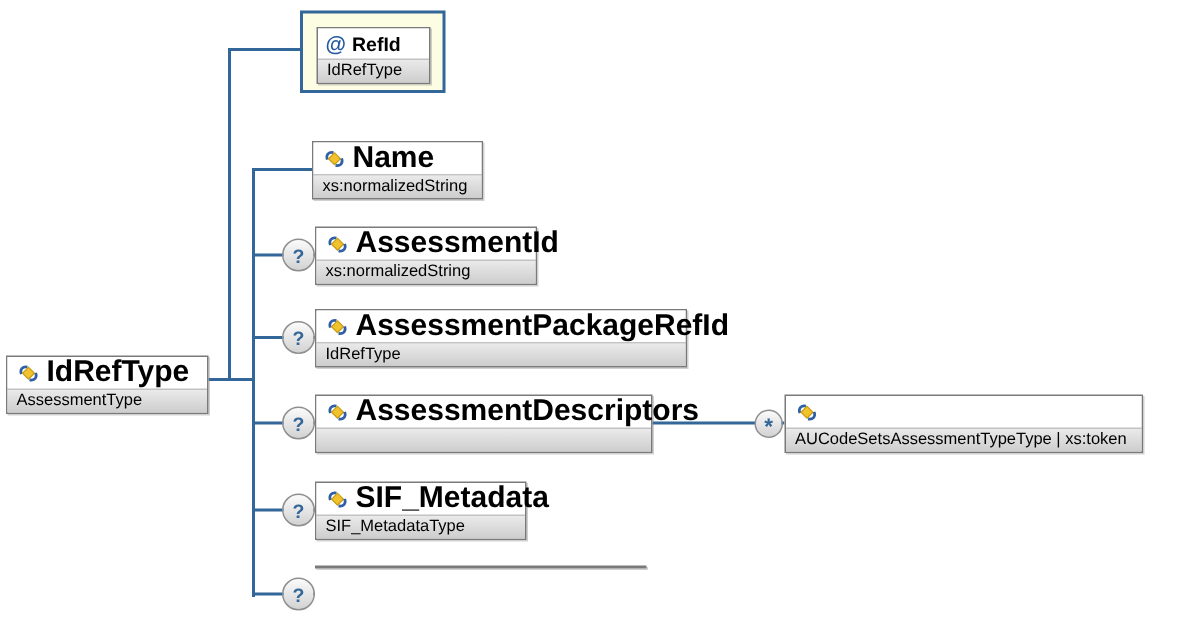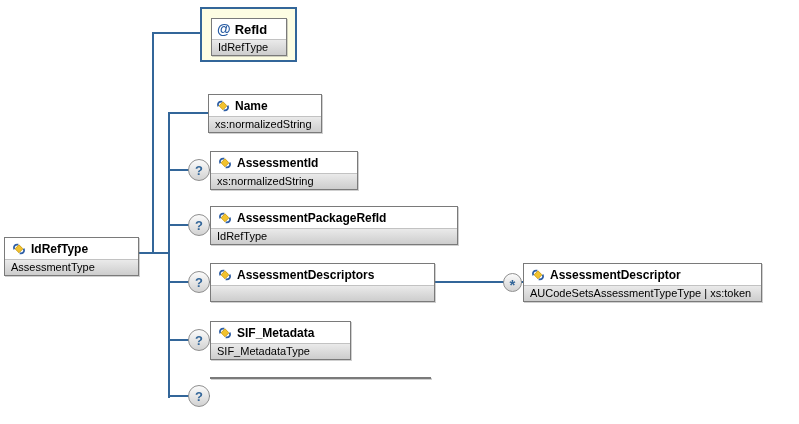--- a/index.html
+++ b/index.html
@@ -11,21 +11,21 @@
   .hline,.vline{position:absolute;background:#336699;z-index:1;}
   .hline{height:2px;}
   .vline{width:2px;}
   
   .node{
     position:absolute;border:1px solid #7a7a7a;background:#ffffff;
     box-shadow:1px 1px 0 rgba(120,120,120,.35);z-index:2;box-sizing:content-box;
   }
   .node-title{
     height:21px;display:flex;align-items:center;gap:5px;padding:0 7px;
-    background:#ffffff;font-weight:bold;font-size:12px;color:#000;white-space:nowrap;
+    background:#ffffff;font-weight:bold;font-size:20px;color:#000;white-space:nowrap;
   }
   .node-type{
     height:15px;line-height:15px;padding:0 6px;font-size:11px;color:#000;
     background:linear-gradient(#eaeaea,#cdcdcd);border-top:1px solid #c2c2c2;white-space:nowrap;
   }
   
   .attr-wrap{
     position:absolute;left:200px;top:7px;width:97px;height:55px;box-sizing:border-box;
     background:#fdfde3;border:2px solid #336699;z-index:2;
   }
@@ -164,18 +164,17 @@
   <div class="node" style="left:210px;top:377px;width:219px">
   </div>
 
   <div class="node" style="left:523px;top:263px;width:237px">
     <div class="node-title">
       <span class="el-icon">
           <svg width="14" height="12" viewBox="0 0 14 12">
             <use href="#elicon"></use>
           </svg>
         </span>
-      <span>AssessmentDescriptor</span>
     </div>
     <div class="node-type">AUCodeSetsAssessmentTypeType | xs:token</div>
   </div>
 
 </div>
 
 </body></html>

